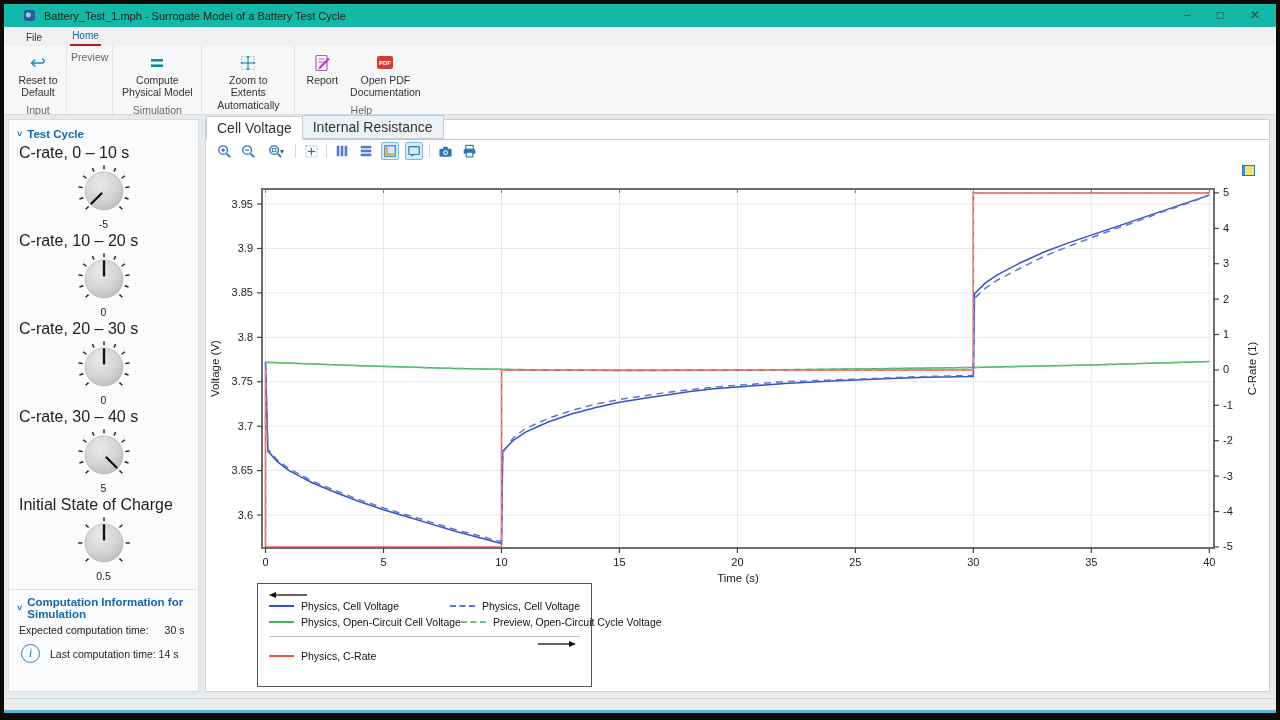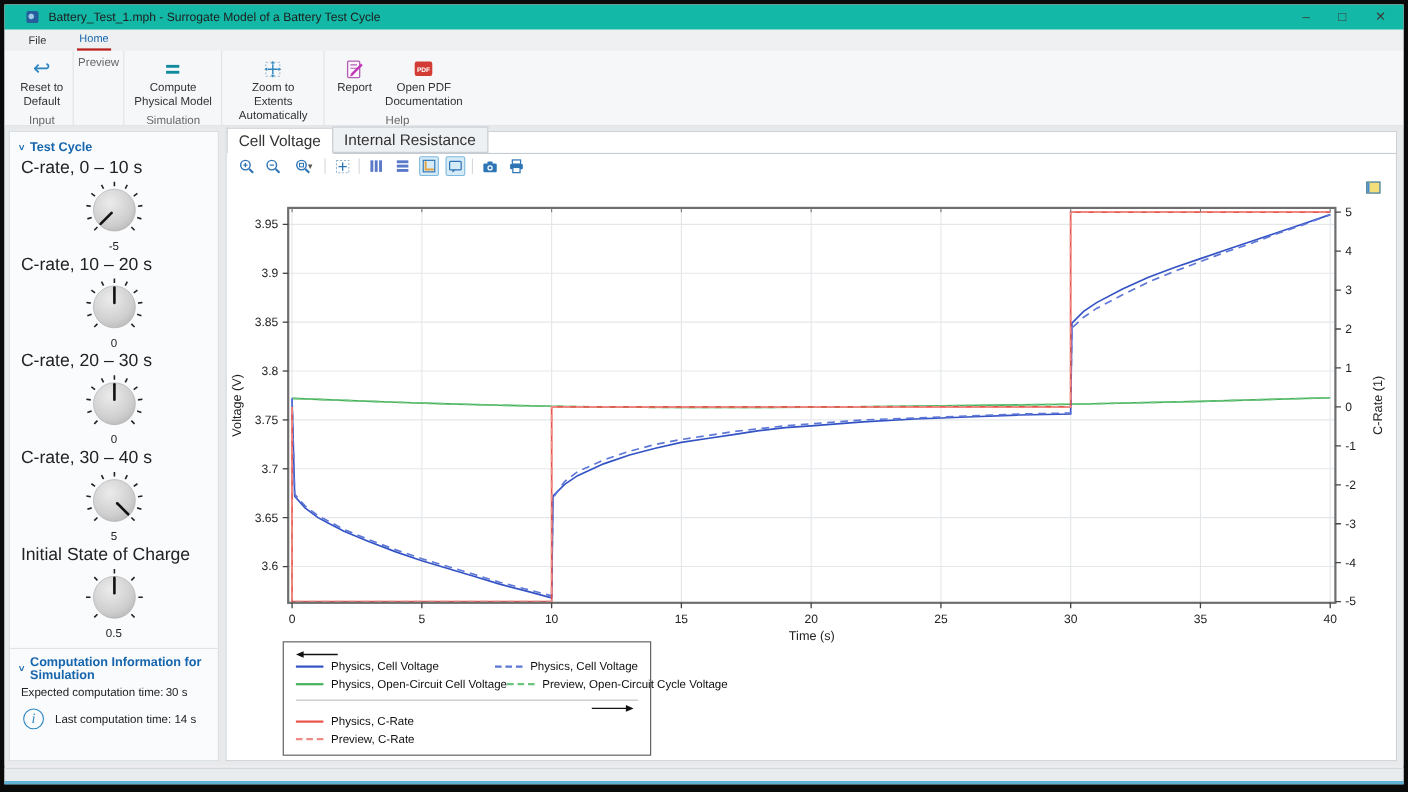--- a/index.html
+++ b/index.html
@@ -32,21 +32,21 @@
   
   #sidebar { position:absolute; left:4px; top:4px; width:191px; bottom:4px; background:#f9fbfd;
              border:1px solid #d8dee3; padding:6px 8px 0; overflow:hidden; }
   .section-head { display:flex; align-items:center; gap:5px; color:#1766ad; font-size:11.5px; font-weight:bold; margin:2px 0 4px; }
   .chev { font-size:9px; color:#1766ad; }
   .knob-label { font-size:16px; color:#222; margin:1px 0 0 2px; }
   .knob-wrap { text-align:center; }
   .knob-wrap svg { display:block; margin:0 auto; }
   .knob-value { font-size:10.5px; color:#222; text-align:center; margin:-2px 0 2px; }
   .side-divider { border-top:1px solid #dfe3e6; margin:7px -8px 6px; }
-  .comp-row { display:flex; gap:2px; font-size:10.5px; color:#222; margin:4px 0 0 2px; }
+  .comp-row { display:flex; gap:16px; font-size:10.5px; color:#222; margin:4px 0 0 2px; }
   .info-row { display:flex; align-items:center; gap:10px; margin:8px 0 0 4px; }
   .info-icon { width:19px; height:19px; border:1.5px solid #2e86c1; border-radius:50%; color:#2e86c1;
                font-family:"Liberation Serif",serif; font-style:italic; font-size:13px; text-align:center; line-height:16px; }
   .info-text { font-size:10.5px; color:#222; }
   
   #mainpanel { position:absolute; left:201px; top:4px; right:6px; bottom:4px; background:#fff; border:1px solid #ccd2d8; }
   #tabbar { height:20px; display:flex; align-items:flex-end; border-bottom:1px solid #c5cbd1; background:#fff; }
   .tab { font-size:14px; color:#333; padding:3px 10px 3px; border:1px solid #c5cbd1; background:#eef1f3; margin-left:-1px; }
   .tab.active { background:#fff; border-bottom:1px solid #fff; margin-bottom:-1px; font-weight:normal; }
   .tab:first-child { margin-left:0; }
@@ -545,24 +545,18 @@
             <line x1="2" y1="4" x2="34" y2="4" stroke="#111" stroke-width="1.3"></line>
               <polygon points="40,4 33,1 33,7" fill="#111"></polygon>
           </svg>
         </div>
         <div class="lrow">
           <div class="lcol1">
             <span class="lsample" style="border-top:2px solid #e8534a"></span>
             <span class="ltext">Physics, C-Rate</span>
           </div>
         </div>
-        <div class="lrow">
-          <div class="lcol1">
-            <span class="lsample" style="border-top:2px dashed #ef8a84"></span>
-            <span class="ltext">Preview, C-Rate</span>
-          </div>
-        </div>
       </div>
     </div>
   </div>
 
   <div id="statusbar"></div>
 </div>
 
 </body></html>

